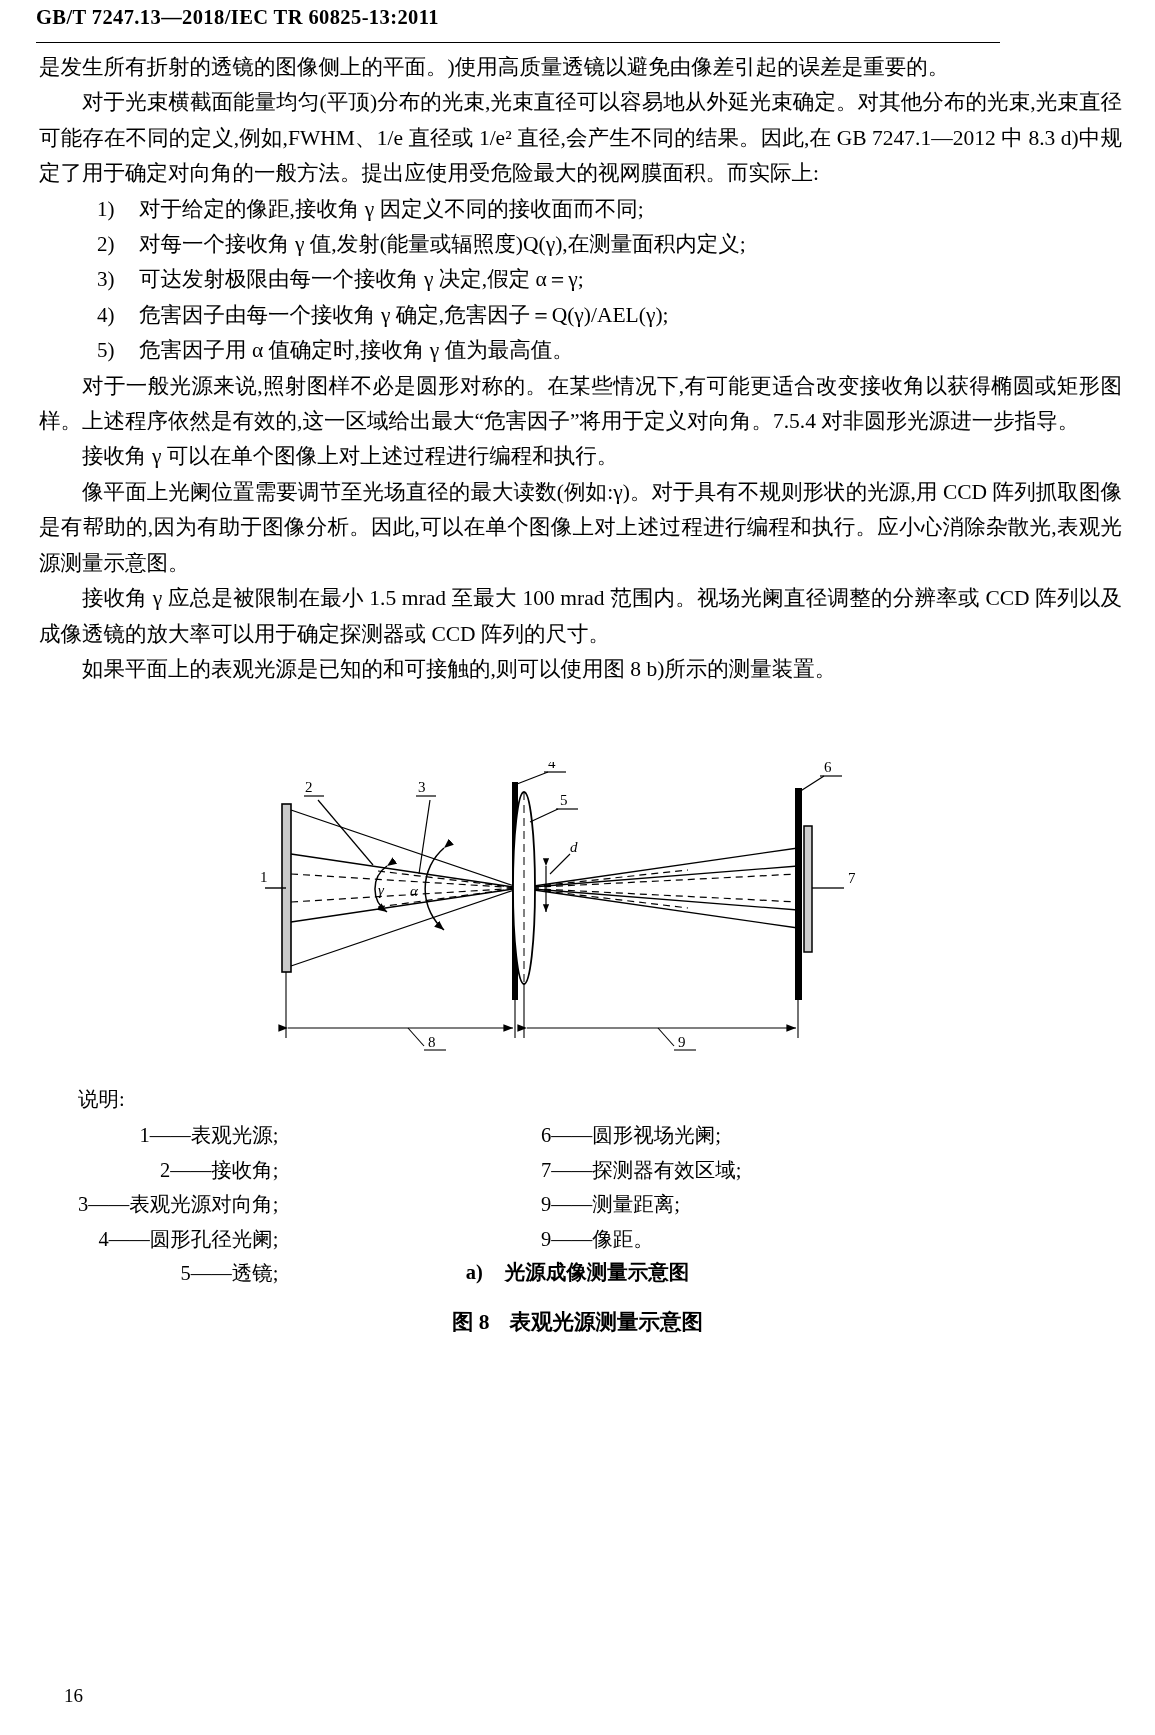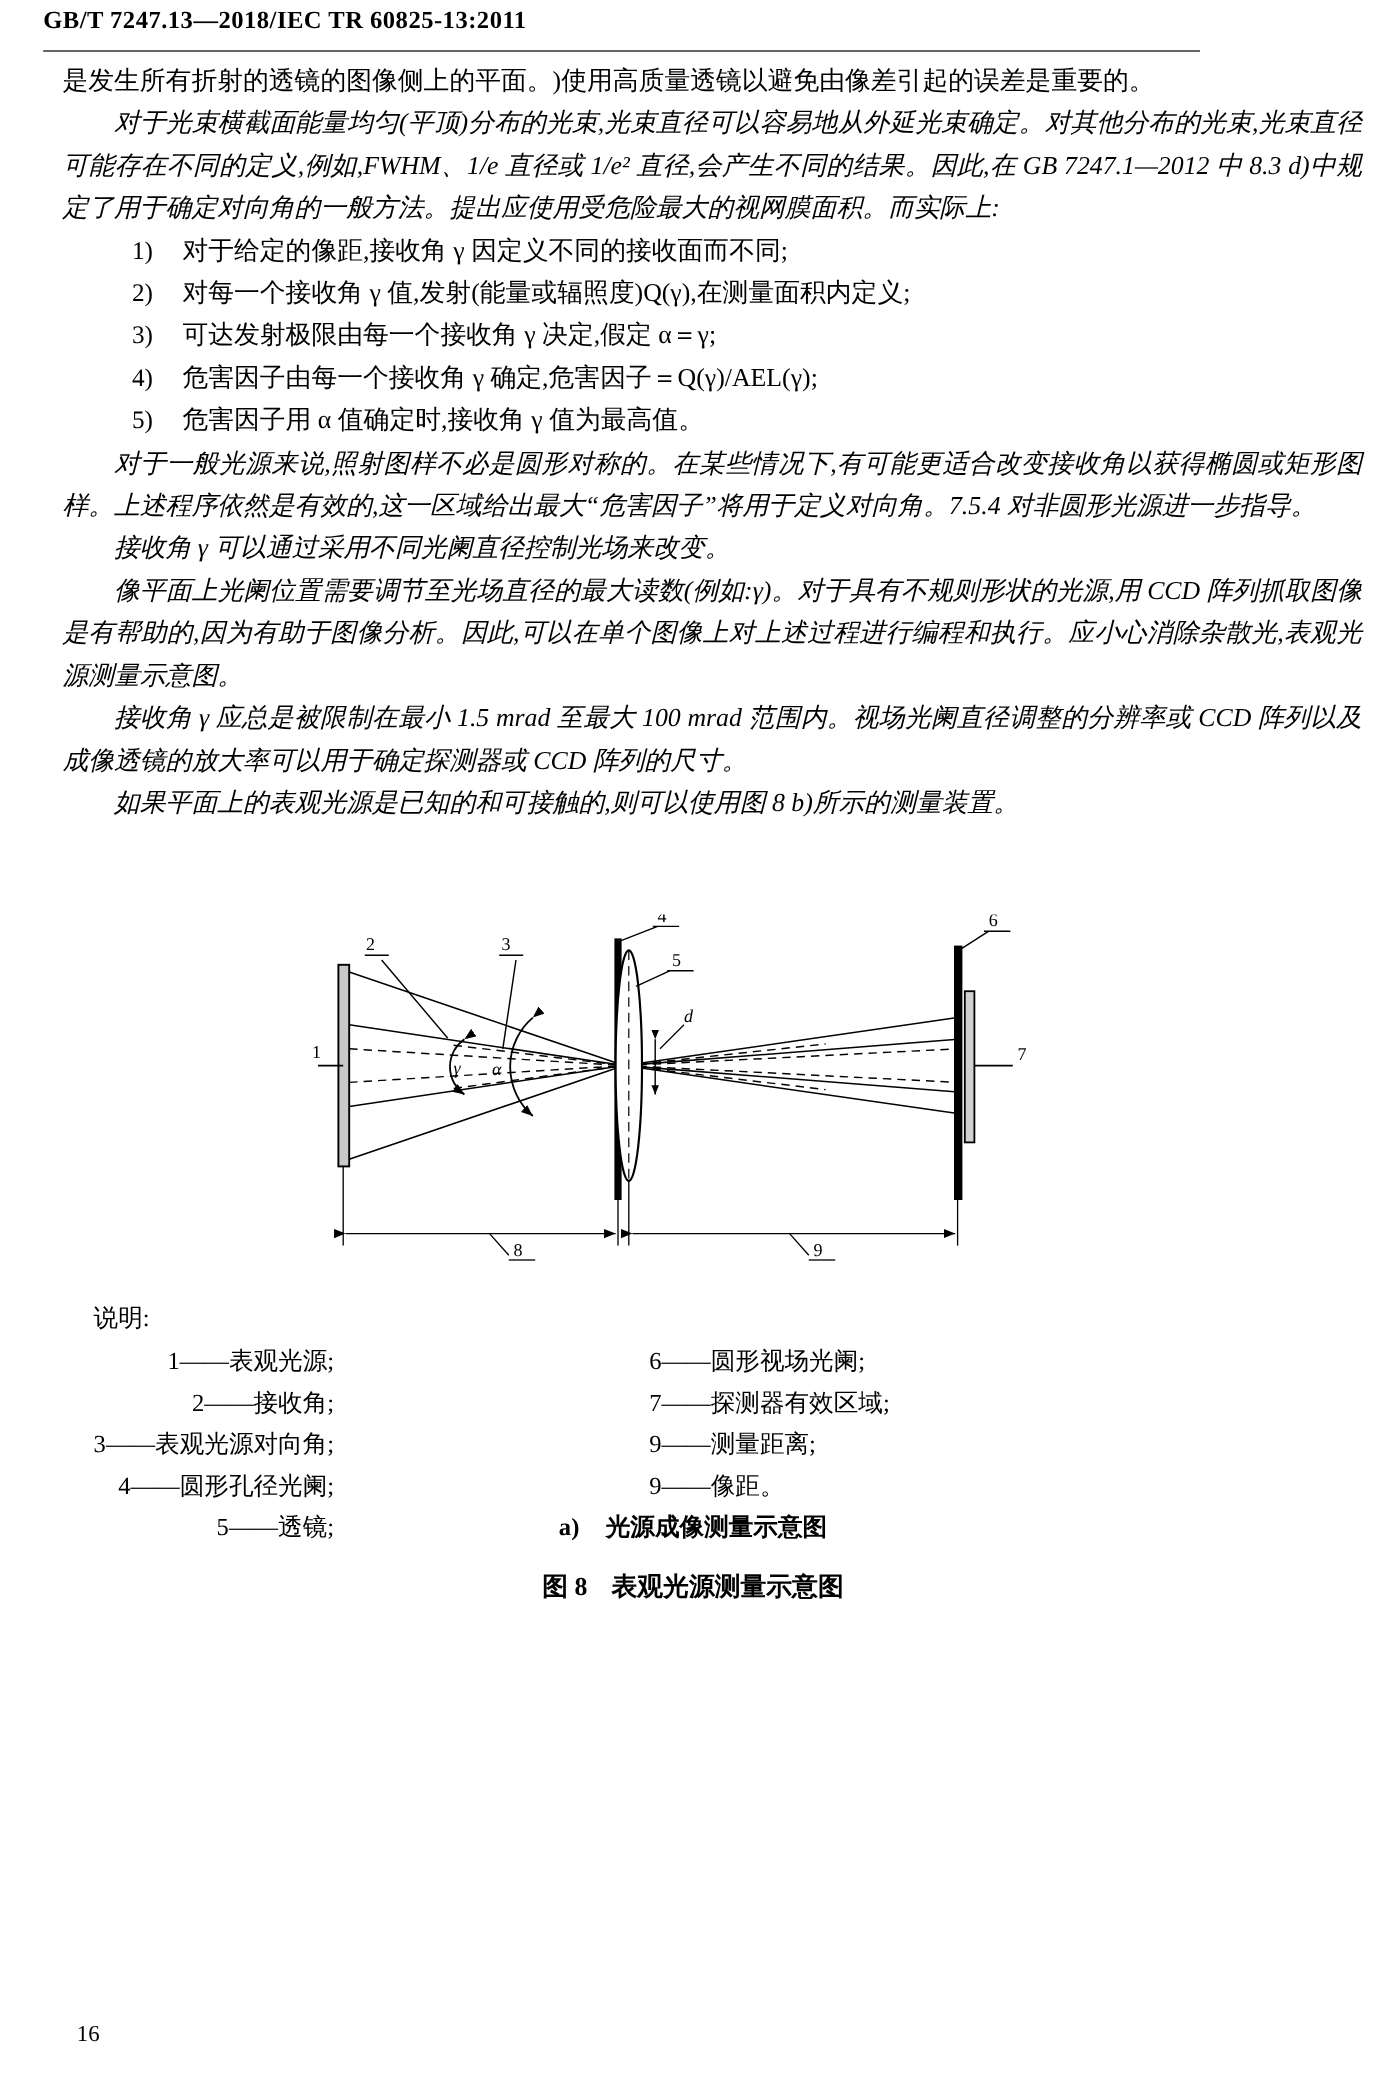--- a/index.html
+++ b/index.html
@@ -44,33 +44,33 @@
     left: 0;
     right: 0;
     top: 36px;
     border-top: 1.6px solid #000;
   }
 
   
   .content {
     position: absolute;
     top: 50px;
-    left: 52px;
+    left: 39px;
     width: 1083px;
   }
   p.para {
     margin: 0 0 0 0;
     font-size: 21.5px;
     line-height: 35.4px;
     text-align: justify;
     text-justify: inter-ideograph;
     letter-spacing: 0px;
     text-indent: 0;
   }
-  p.indent { text-indent: 43px; font-style: italic; }
+  p.indent { text-indent: 43px; }
 
   ol.numlist {
     list-style: none;
     margin: 0;
     padding: 0;
   }
   ol.numlist li {
     font-size: 21.5px;
     line-height: 35.4px;
     padding-left: 100px;
@@ -187,21 +187,21 @@
         <span class="lnum">4)</span>
         <span>危害因子由每一个接收角 γ 确定,危害因子＝Q(γ)/AEL(γ);</span>
       </li>
       <li>
         <span class="lnum">5)</span>
         <span>危害因子用 α 值确定时,接收角 γ 值为最高值。</span>
       </li>
     </ol>
 
     <p class="para indent">对于一般光源来说,照射图样不必是圆形对称的。在某些情况下,有可能更适合改变接收角以获得椭圆或矩形图样。上述程序依然是有效的,这一区域给出最大“危害因子”将用于定义对向角。7.5.4 对非圆形光源进一步指导。</p>
-    <p class="para indent">接收角 γ 可以通过采用不同光阑直径控制光场来改变。</p>
+    <p class="para indent">接收角 γ 可以在单个图像上对上述过程进行编程和执行。</p>
     <p class="para indent">像平面上光阑位置需要调节至光场直径的最大读数(例如:γ)。对于具有不规则形状的光源,用 CCD 阵列抓取图像是有帮助的,因为有助于图像分析。因此,可以在单个图像上对上述过程进行编程和执行。应小心消除杂散光,表观光源测量示意图。</p>
     <p class="para indent">接收角 γ 应总是被限制在最小 1.5 mrad 至最大 100 mrad 范围内。视场光阑直径调整的分辨率或 CCD 阵列以及成像透镜的放大率可以用于确定探测器或 CCD 阵列的尺寸。</p>
     <p class="para indent">如果平面上的表观光源是已知的和可接触的,则可以使用图 8 b)所示的测量装置。</p>
   </div>
 
   <div class="figure-wrap">
     <svg class="figure-svg" width="640" height="300" viewBox="0 0 640 300">
       <defs>
         <marker id="arr" markerWidth="9" markerHeight="9" refX="8" refY="3.2" orient="auto" markerUnits="strokeWidth">
           <path d="M0,0 L8,3.2 L0,6.4 z" fill="#000"></path>

